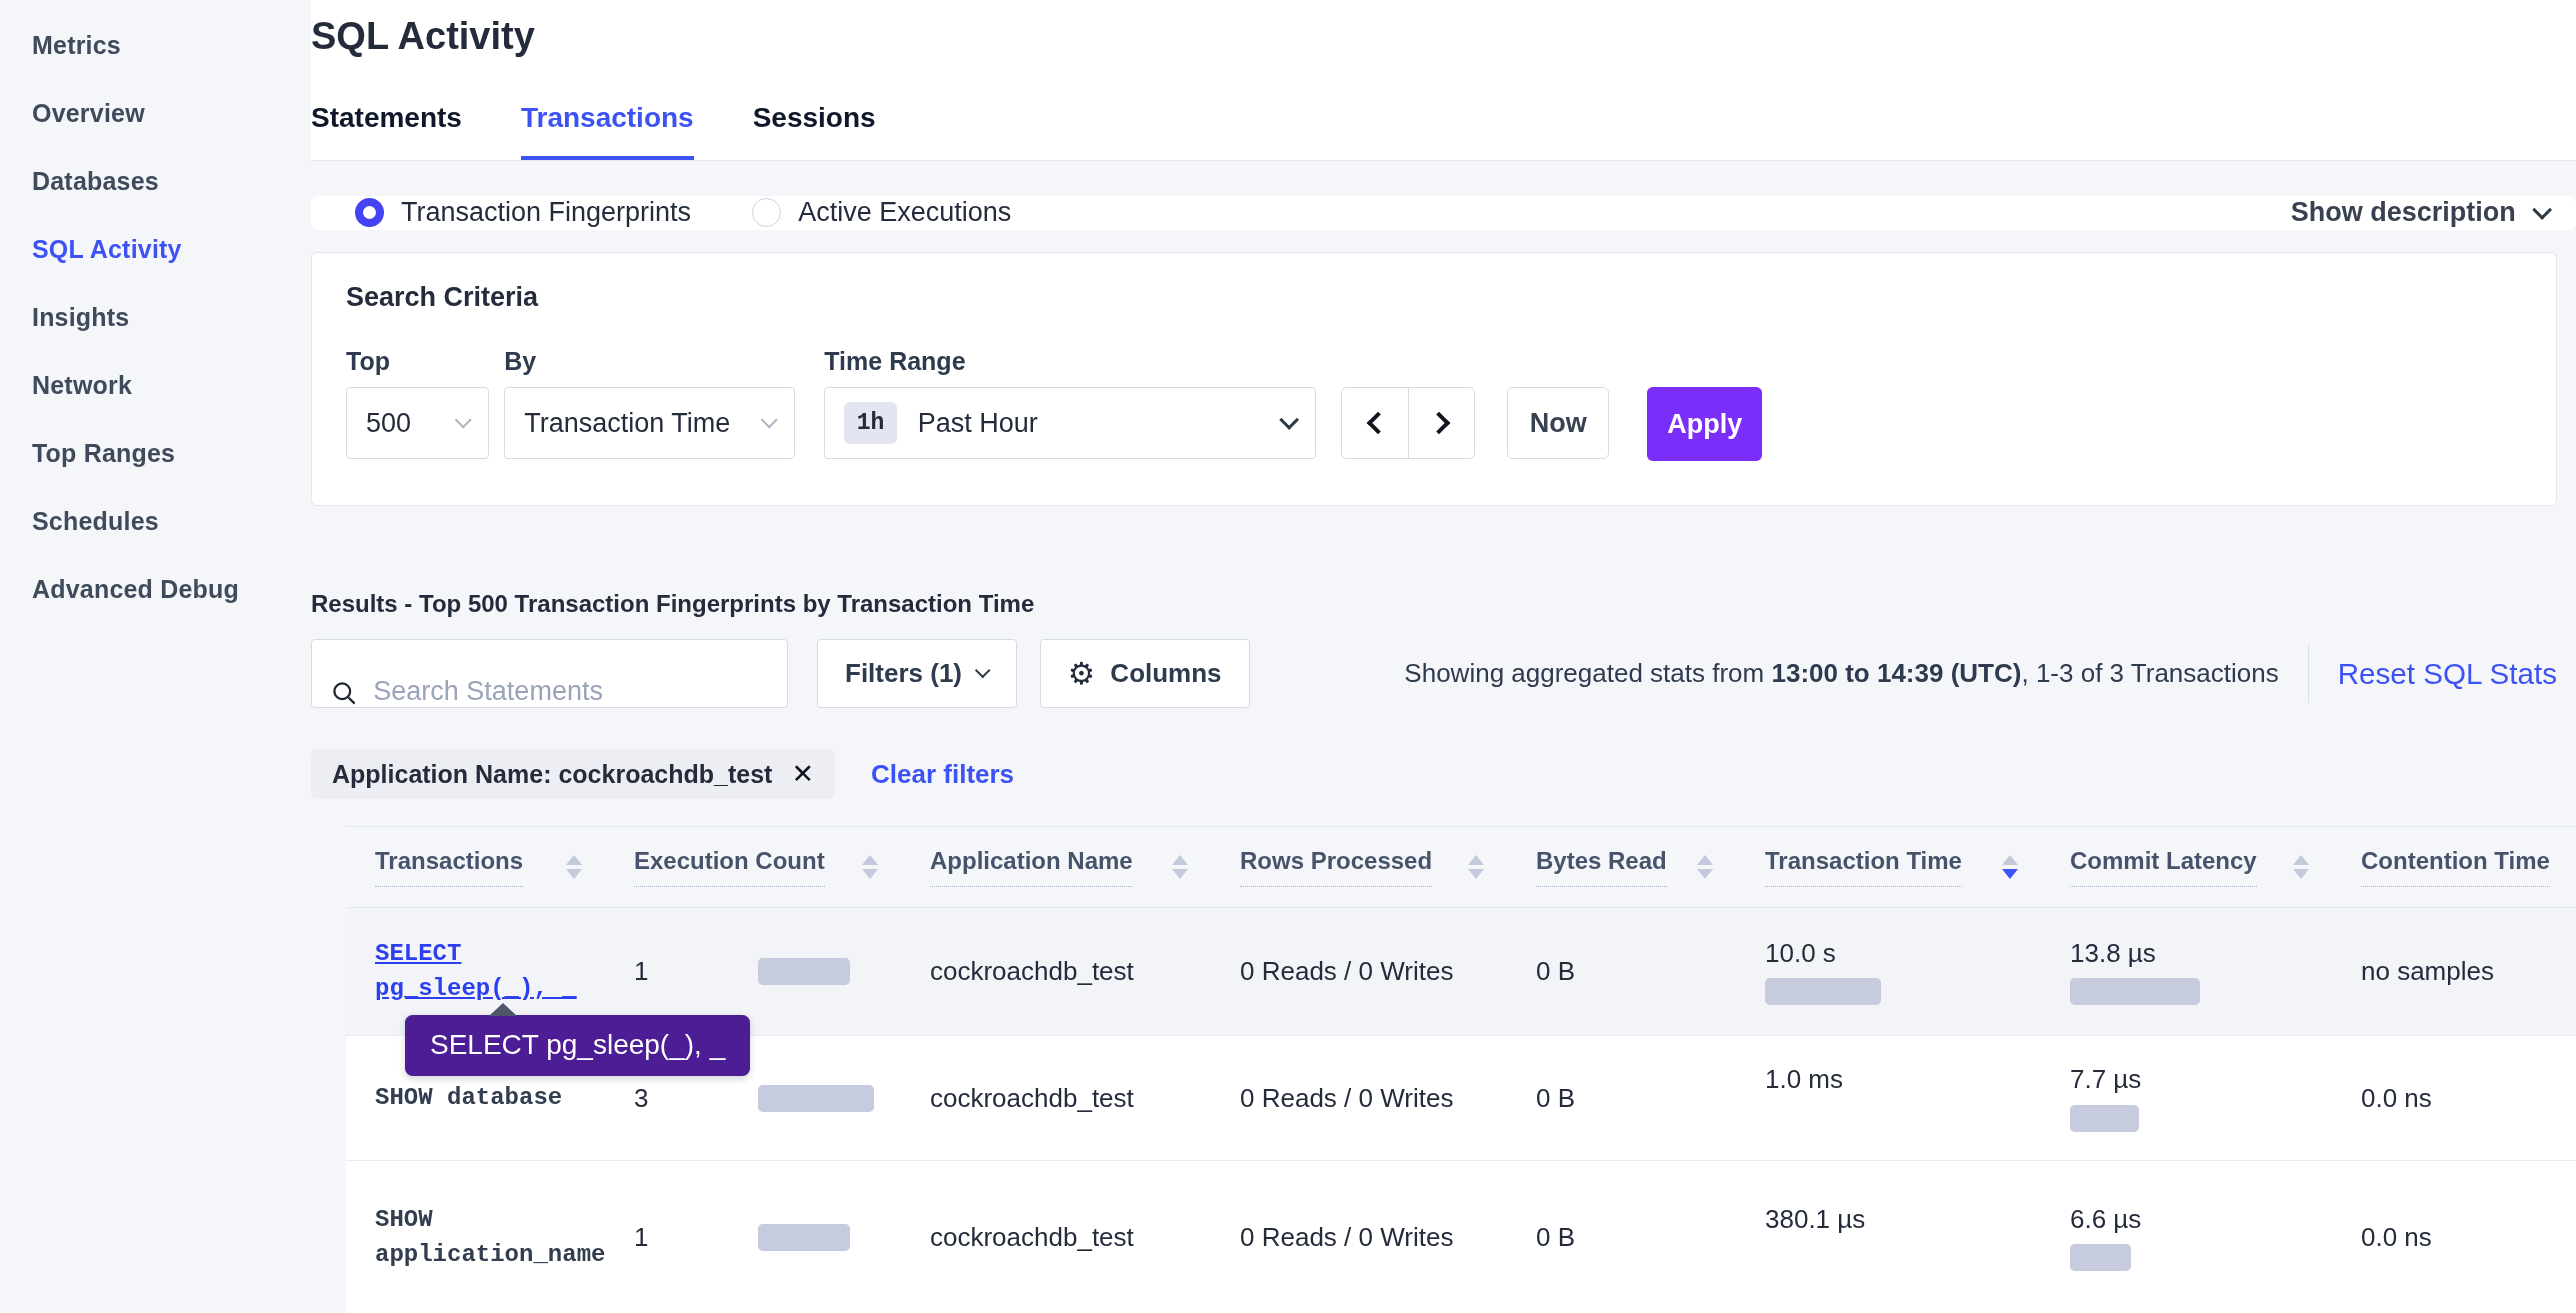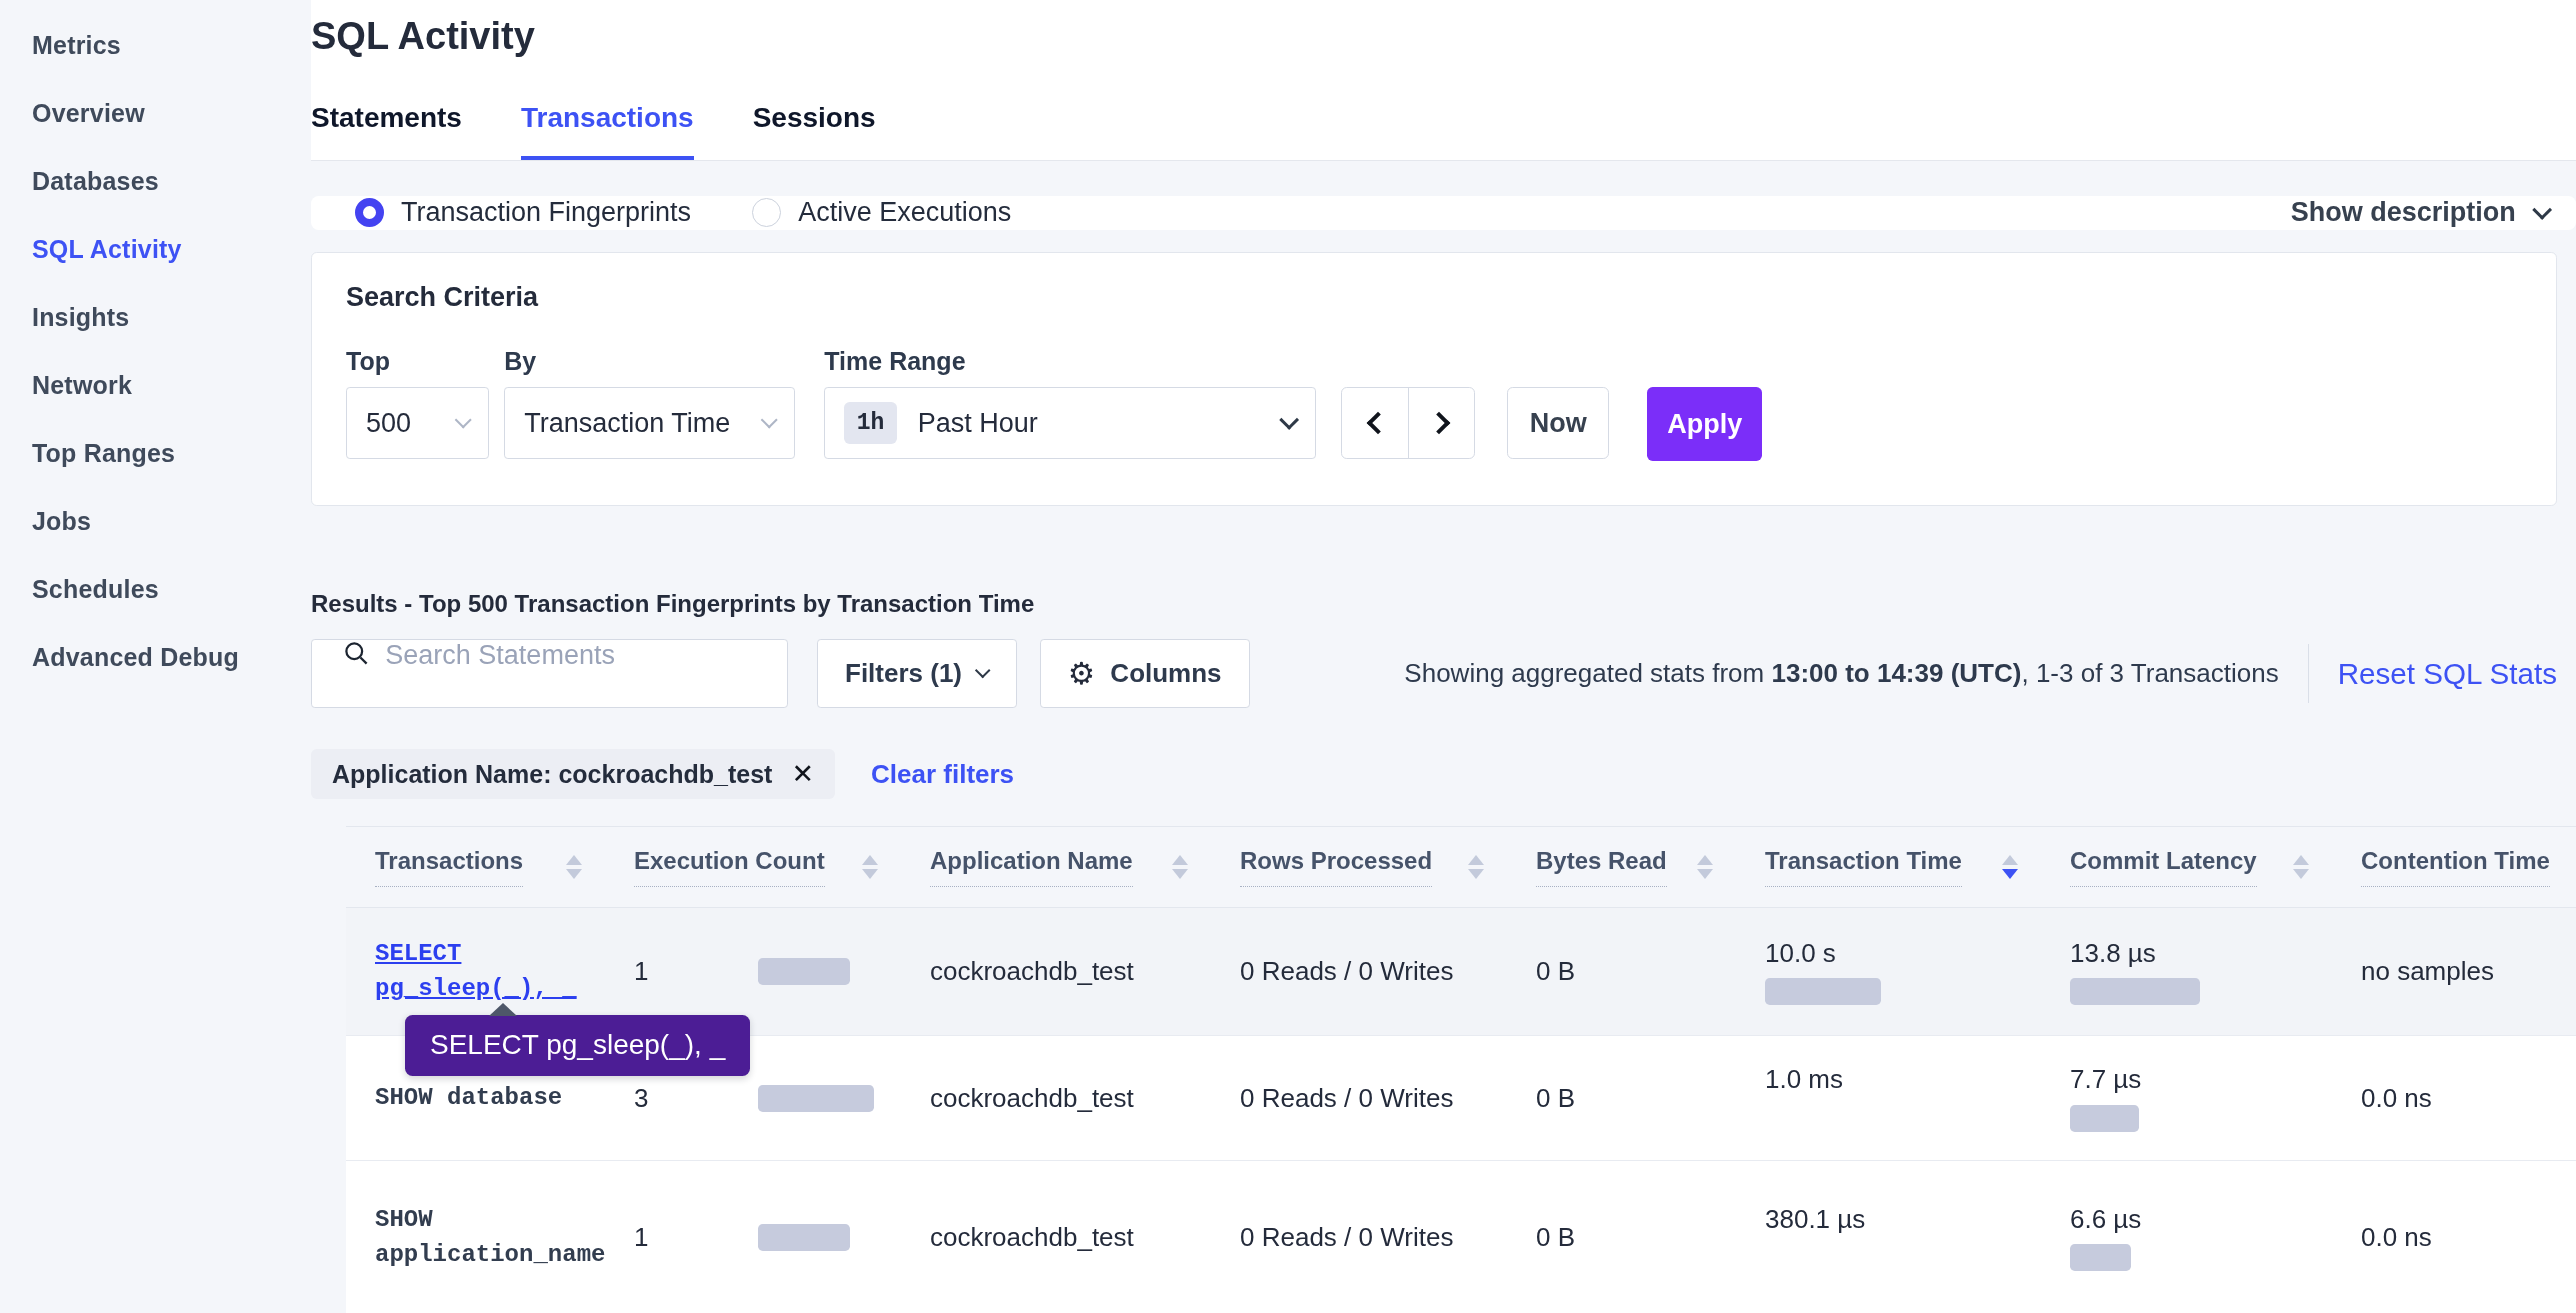--- a/index.html
+++ b/index.html
@@ -74,21 +74,21 @@
          display:flex; align-items:center; justify-content:center;
          font-size:27px; font-weight:600; color:#37414f; cursor:pointer; }
   .now-btn { width:102px; margin-left:32px; }
   .apply-btn { width:115px; height:74px; margin-left:38px; background:#7b2ef9; border:none;
                color:#fff; font-weight:700; }
 
   
   .results-heading { font-size:24px; font-weight:700; color:#242b3b; margin-top:84px; }
   .toolbar { display:flex; align-items:center; margin-top:21px; margin-right:19px; }
   .search-box { width:477px; height:69px; background:#fff; border:1px solid #d5dae4; border-radius:3.8px;
-                display:flex; align-items:flex-start; padding:0 31px; }
+                display:flex; align-items:flex-end; padding:0 19px; }
   .search-box input { border:none; outline:none; flex:1; font-size:27px; margin-left:15.3px;
                       font-family:"Liberation Sans","DejaVu Sans",sans-serif; color:#242b3b; }
   .search-box input::placeholder { color:#9aa3b8; }
   .tb-btn { height:69px; background:#fff; border:1px solid #d5dae4; border-radius:3.8px;
             display:flex; align-items:center; gap:15.3px; padding:0 27px;
             font-size:26px; font-weight:600; color:#2e3a4d; cursor:pointer; }
   .filters-btn { margin-left:29px; }
   .columns-btn { margin-left:23px; }
   .gear { font-size:30.5px; line-height:1; color:#242b3b; }
   .stats-line { margin-left:auto; font-size:26px; color:#2e3a4d; white-space:nowrap; }
@@ -145,21 +145,20 @@
 <div class="app">
 
   <nav class="sidebar">
     <div class="nav-item">Metrics</div>
     <div class="nav-item">Overview</div>
     <div class="nav-item">Databases</div>
     <div class="nav-item active">SQL Activity</div>
     <div class="nav-item">Insights</div>
     <div class="nav-item">Network</div>
     <div class="nav-item">Top Ranges</div>
-    <div class="nav-item">Jobs</div>
     <div class="nav-item">Schedules</div>
     <div class="nav-item">Advanced Debug</div>
   </nav>
 
   <div class="main">
 
     <div class="top-strip">
       <h1 class="page-title">SQL Activity</h1>
       <div class="tabs">
         <div class="tab">Statements</div>

